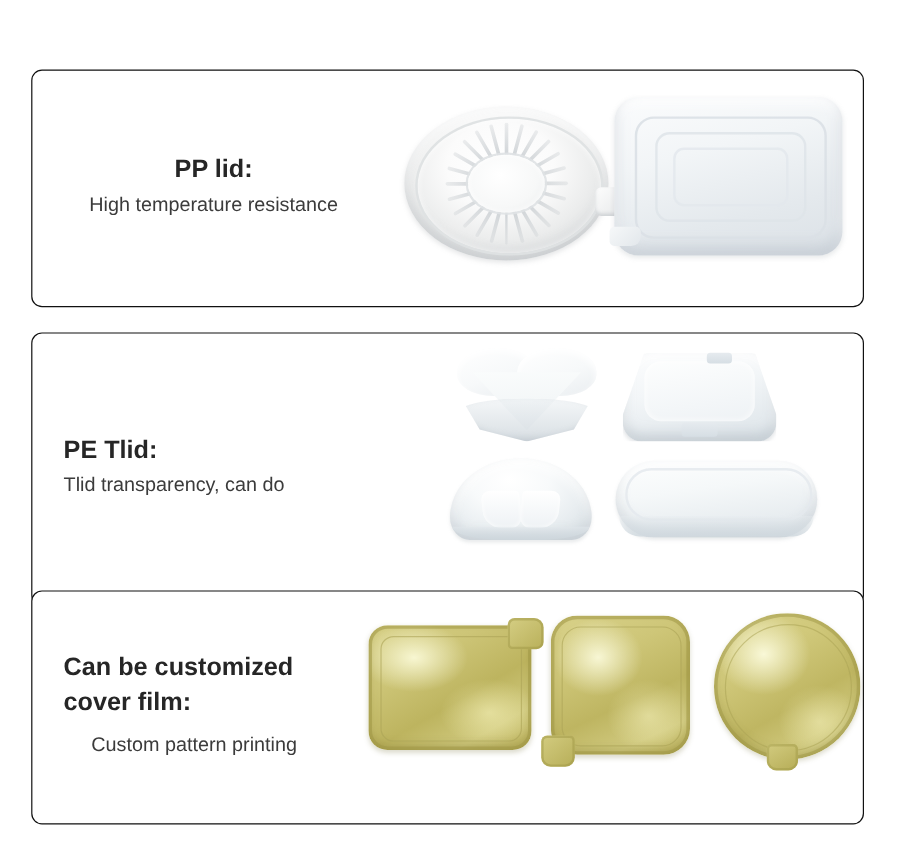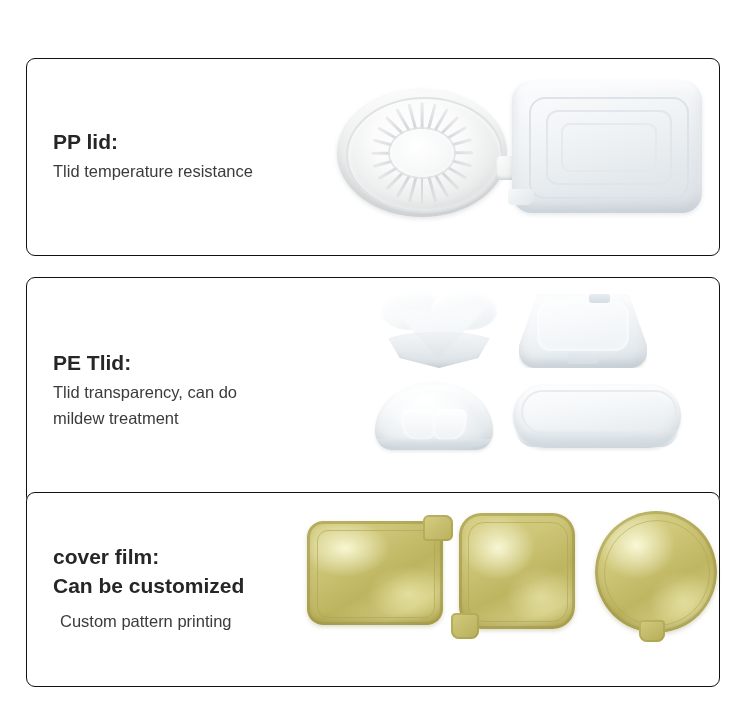--- a/index.html
+++ b/index.html
@@ -33,21 +33,21 @@
   }
   .panel {
     position: absolute;
     left: 26px;
     width: 694px;
     box-sizing: border-box;
     border: 1.6px solid #111111;
     border-radius: 9px;
     background: #ffffff;
   }
-  #panel-pp   { top: 58px;  height: 198px; }
+  #panel-pp   { top: 58px;  height: 198px; text-align: center; }
   #panel-pe   { top: 277px; height: 228px; }
   #panel-film { top: 492px; height: 195px; }
 
   .panel-text {
     position: absolute;
     left: 26px;
     top: 50%;
     transform: translateY(-50%);
     width: 250px;
   }
@@ -57,21 +57,21 @@
     color: #262626;
     line-height: 1.16;
     margin: 0 0 5px 0;
   }
   .panel-sub {
     font-size: 16.5px;
     color: #3b3b3b;
     line-height: 1.55;
     margin: 0;
   }
-  #panel-film .panel-sub { padding-left: 7px; padding-top: 6px; }
+  #panel-film .panel-sub { padding-left: 7px; padding-top: 6px; margin-left: 16px; }
   #panel-film .panel-text { width: 230px; }
   #panel-pe .panel-text { width: 240px; }
 
   .art {
     position: absolute;
     top: 0;
     left: 270px;
     right: 0;
     bottom: 0;
   }
@@ -322,21 +322,21 @@
 </style>
 </head>
 <body>
 
 <div class="page">
 
 
   <div class="panel" id="panel-pp">
     <div class="panel-text">
       <p class="panel-heading">PP lid:</p>
-      <p class="panel-sub">Tlid temperature resistance</p>
+      <p class="panel-sub">High temperature resistance</p>
     </div>
     <div class="art">
 
       <div class="prod pp-round">
         <div class="disc"></div>
         <div class="ribs">
           <div class="rib" style="transform:rotate(0deg)"></div>
           <div class="rib" style="transform:rotate(15deg)"></div>
           <div class="rib" style="transform:rotate(30deg)"></div>
           <div class="rib" style="transform:rotate(45deg)"></div>
@@ -374,21 +374,20 @@
         <div class="corner-tab"></div>
       </div>
 
     </div>
   </div>
 
   <div class="panel" id="panel-pe">
     <div class="panel-text">
       <p class="panel-heading">PE Tlid:</p>
       <p class="panel-sub">Tlid transparency, can do</p>
-      <p class="panel-sub">mildew treatment</p>
     </div>
     <div class="art">
 
       <div class="prod pe-heart">
         <div class="h-top">
           <div class="lobe l"></div>
           <div class="lobe r"></div>
         </div>
         <div class="v"></div>
         <div class="skirt"></div>
@@ -412,22 +411,22 @@
         <div class="body"></div>
         <div class="inner"></div>
         <div class="lip"></div>
       </div>
 
     </div>
   </div>
 
   <div class="panel" id="panel-film">
     <div class="panel-text">
+      <p class="panel-heading">Can be customized</p>
       <p class="panel-heading">cover film:</p>
-      <p class="panel-heading">Can be customized</p>
       <p class="panel-sub">Custom pattern printing</p>
     </div>
     <div class="art">
 
       <div class="prod gold-rect">
         <div class="foil"></div>
         <div class="inner"></div>
         <div class="tab"></div>
       </div>
 

